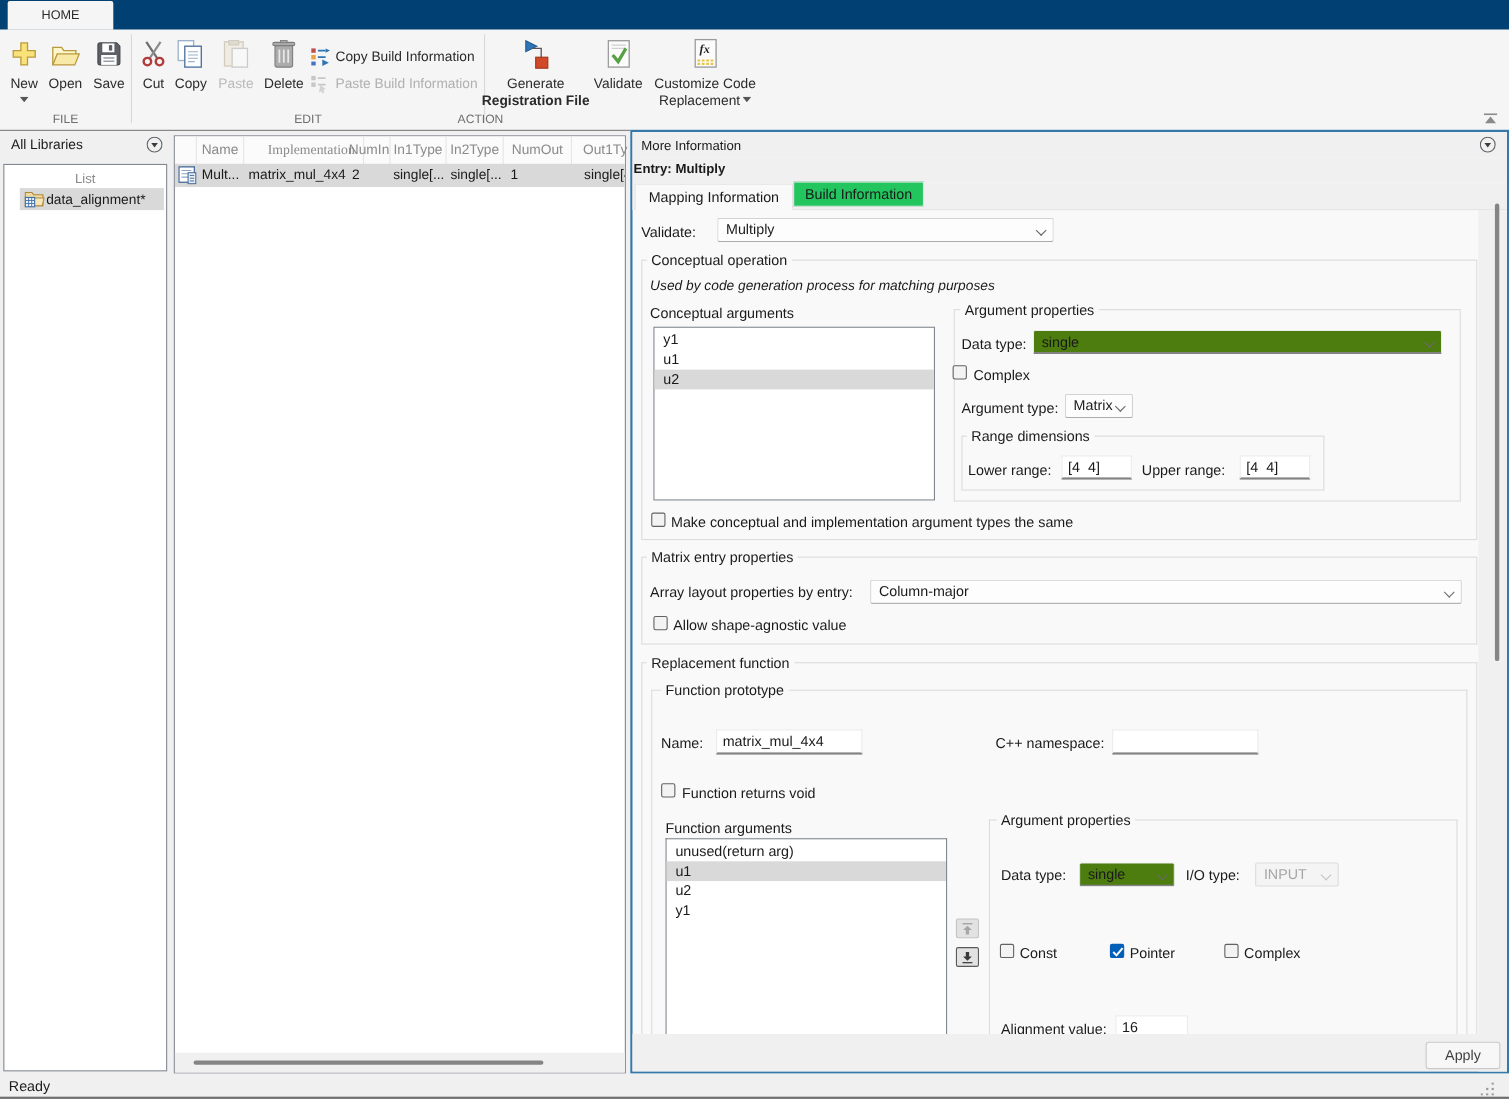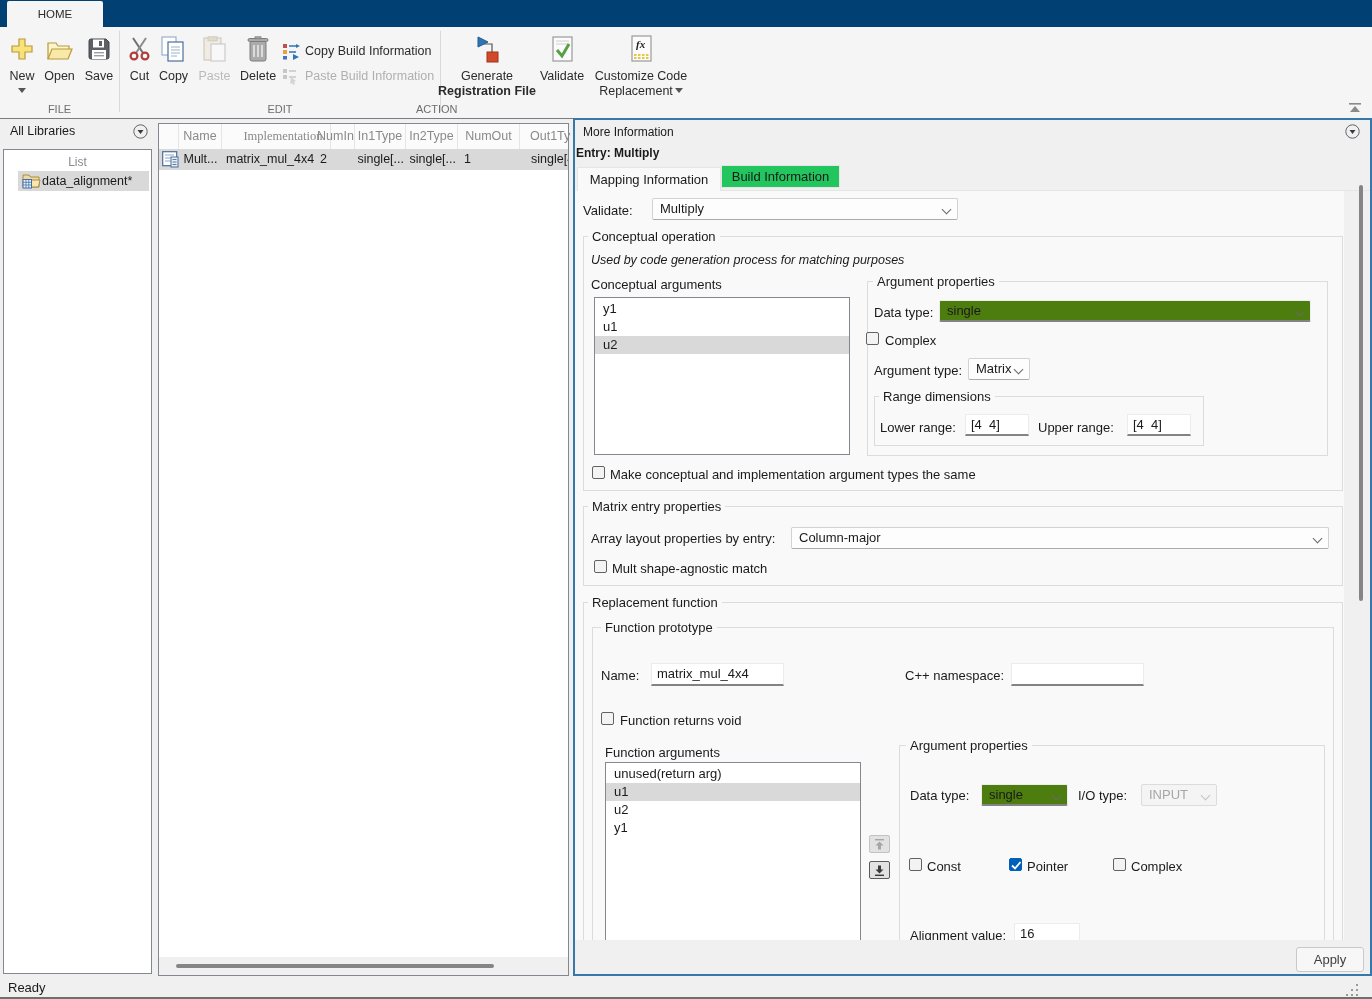--- a/index.html
+++ b/index.html
@@ -261,21 +261,21 @@
 
 <div class="cb" style="left:592px;top:466px;"></div>
 <div class="lbl" style="left:610px;top:467px;">Make conceptual and implementation argument types the same</div>
 
 <div class="box" style="left:583px;top:506px;width:760px;height:80px;">
   <span class="legend" style="left:4px;">Matrix entry properties</span>
 </div>
 <div class="lbl" style="left:591px;top:531px;">Array layout properties by entry:</div>
 <div class="dd" style="left:791px;top:527px;width:538px;height:22px;"><span>Column-major</span><span class="chev"></span></div>
 <div class="cb" style="left:594px;top:560px;"></div>
-<div class="lbl" style="left:612px;top:561px;">Mult shape-agnostic match</div>
+<div class="lbl" style="left:612px;top:561px;">Allow shape-agnostic value</div>
 
 <div class="box" style="left:583px;top:602px;width:760px;height:371px;border-bottom:none;">
   <span class="legend" style="left:4px;">Replacement function</span>
 </div>
 <div class="box" style="left:592px;top:627px;width:742px;height:346px;border-bottom:none;">
   <span class="legend" style="left:8px;">Function prototype</span>
 </div>
 <div class="lbl" style="left:601px;top:668px;">Name:</div>
 <div class="inp" style="left:651px;top:663px;width:133px;height:23px;">matrix_mul_4x4</div>
 <div class="lbl" style="left:905px;top:668px;">C++ namespace:</div>

